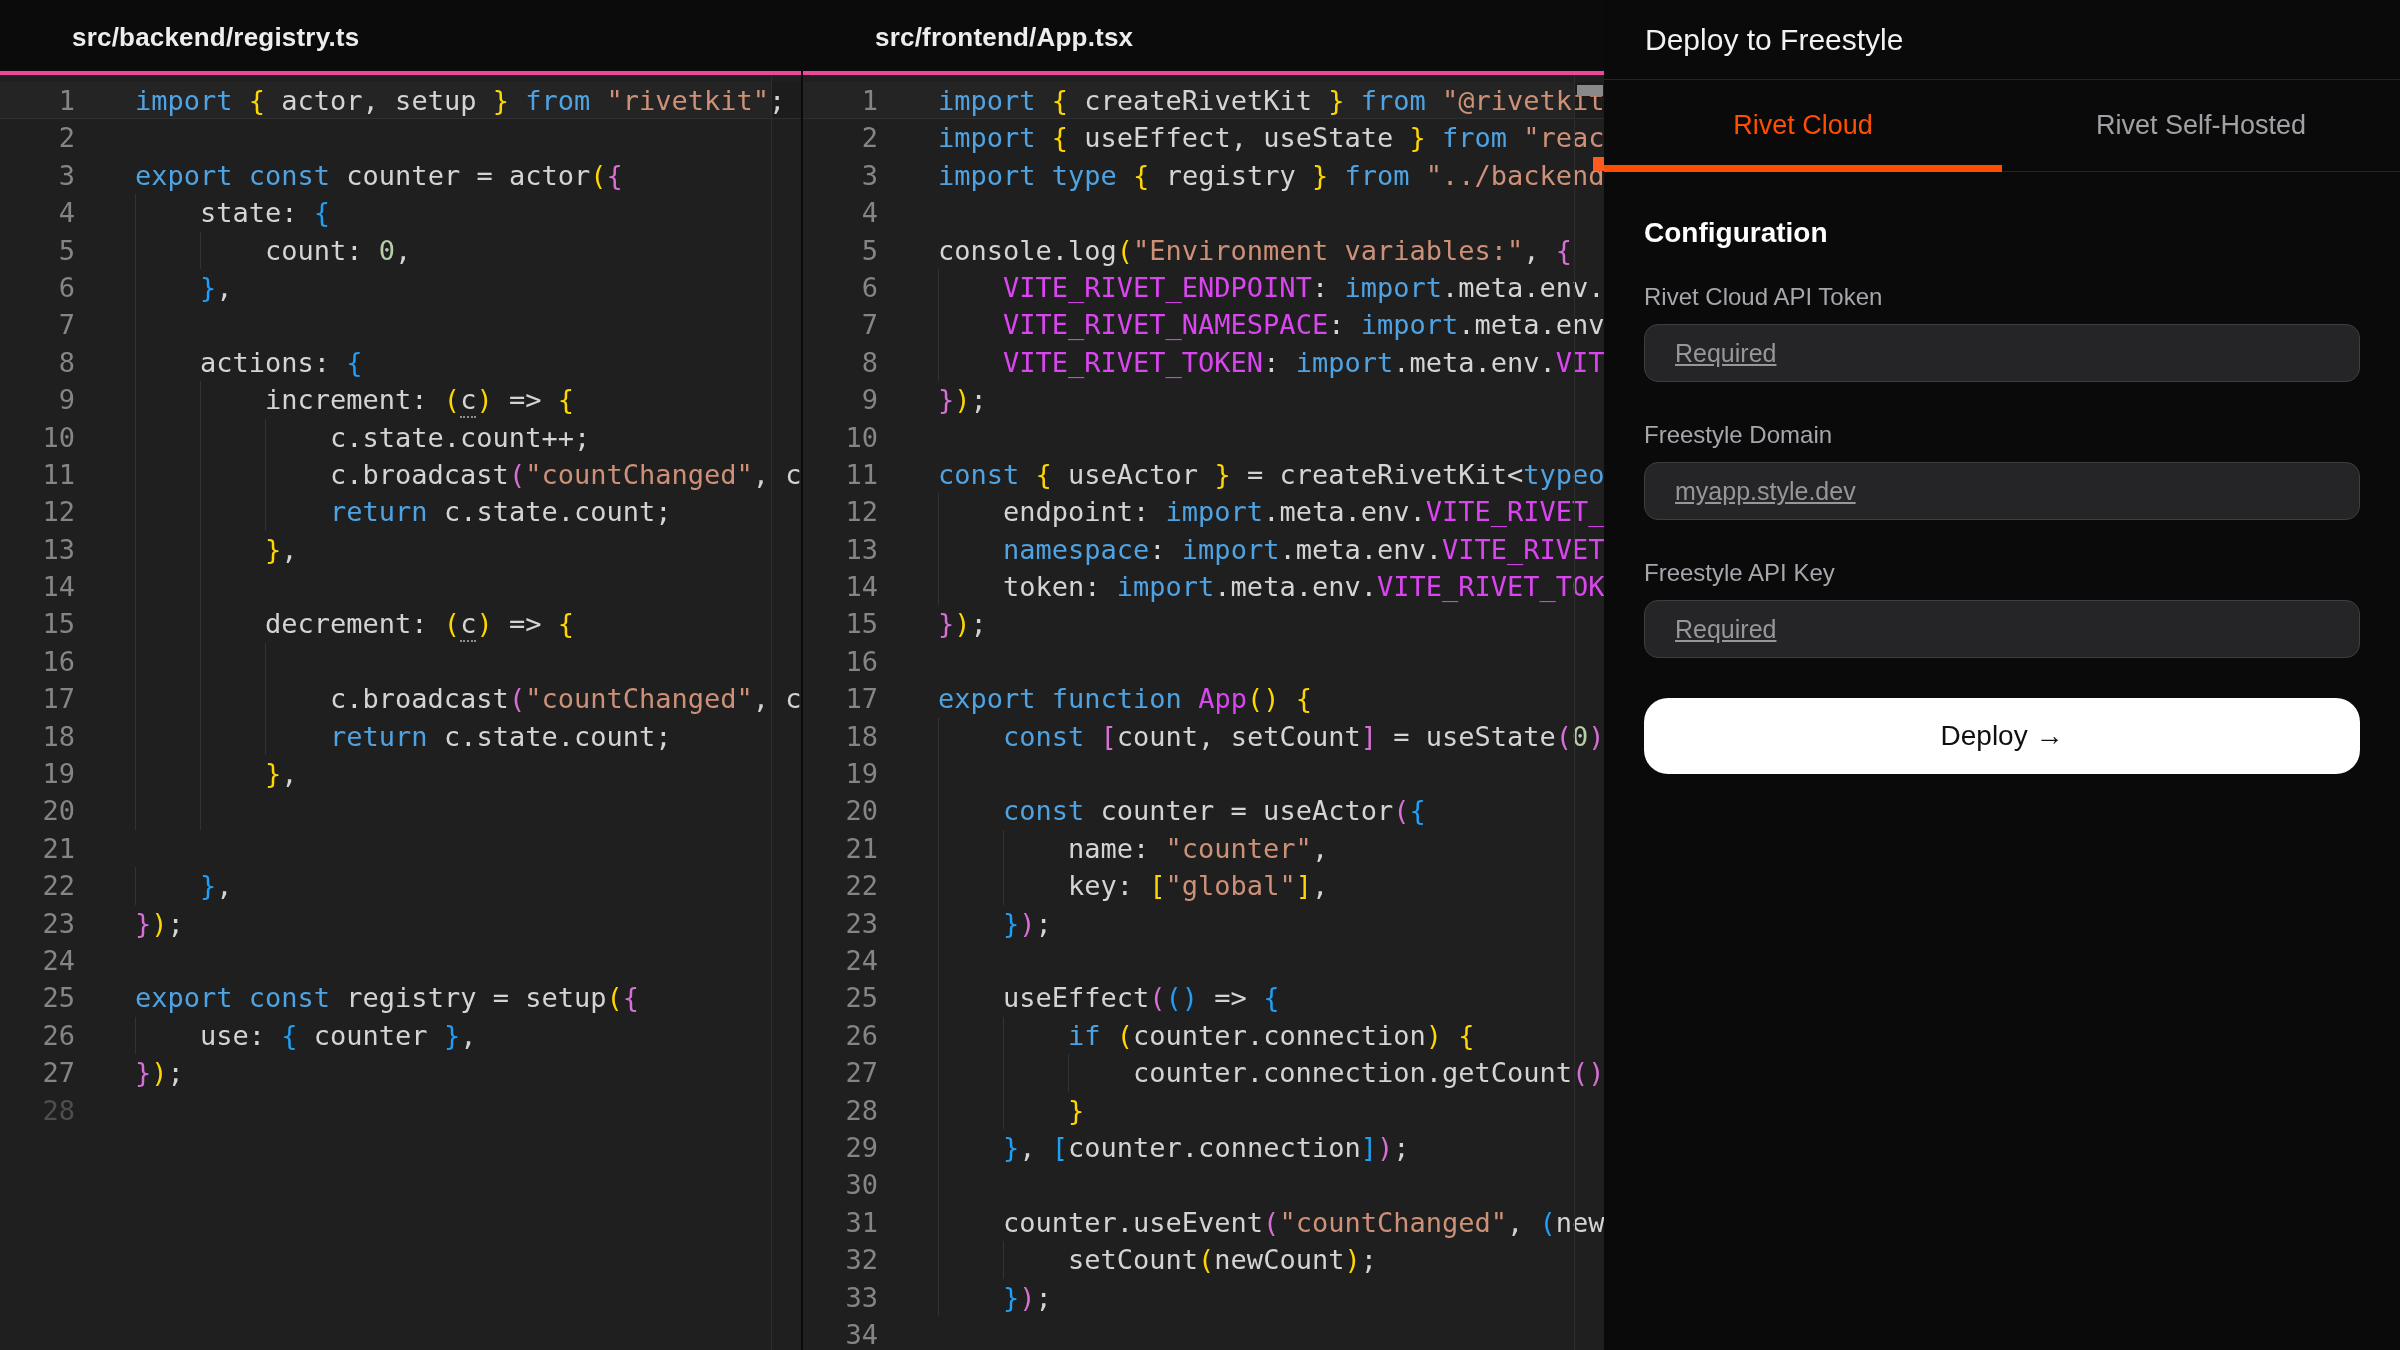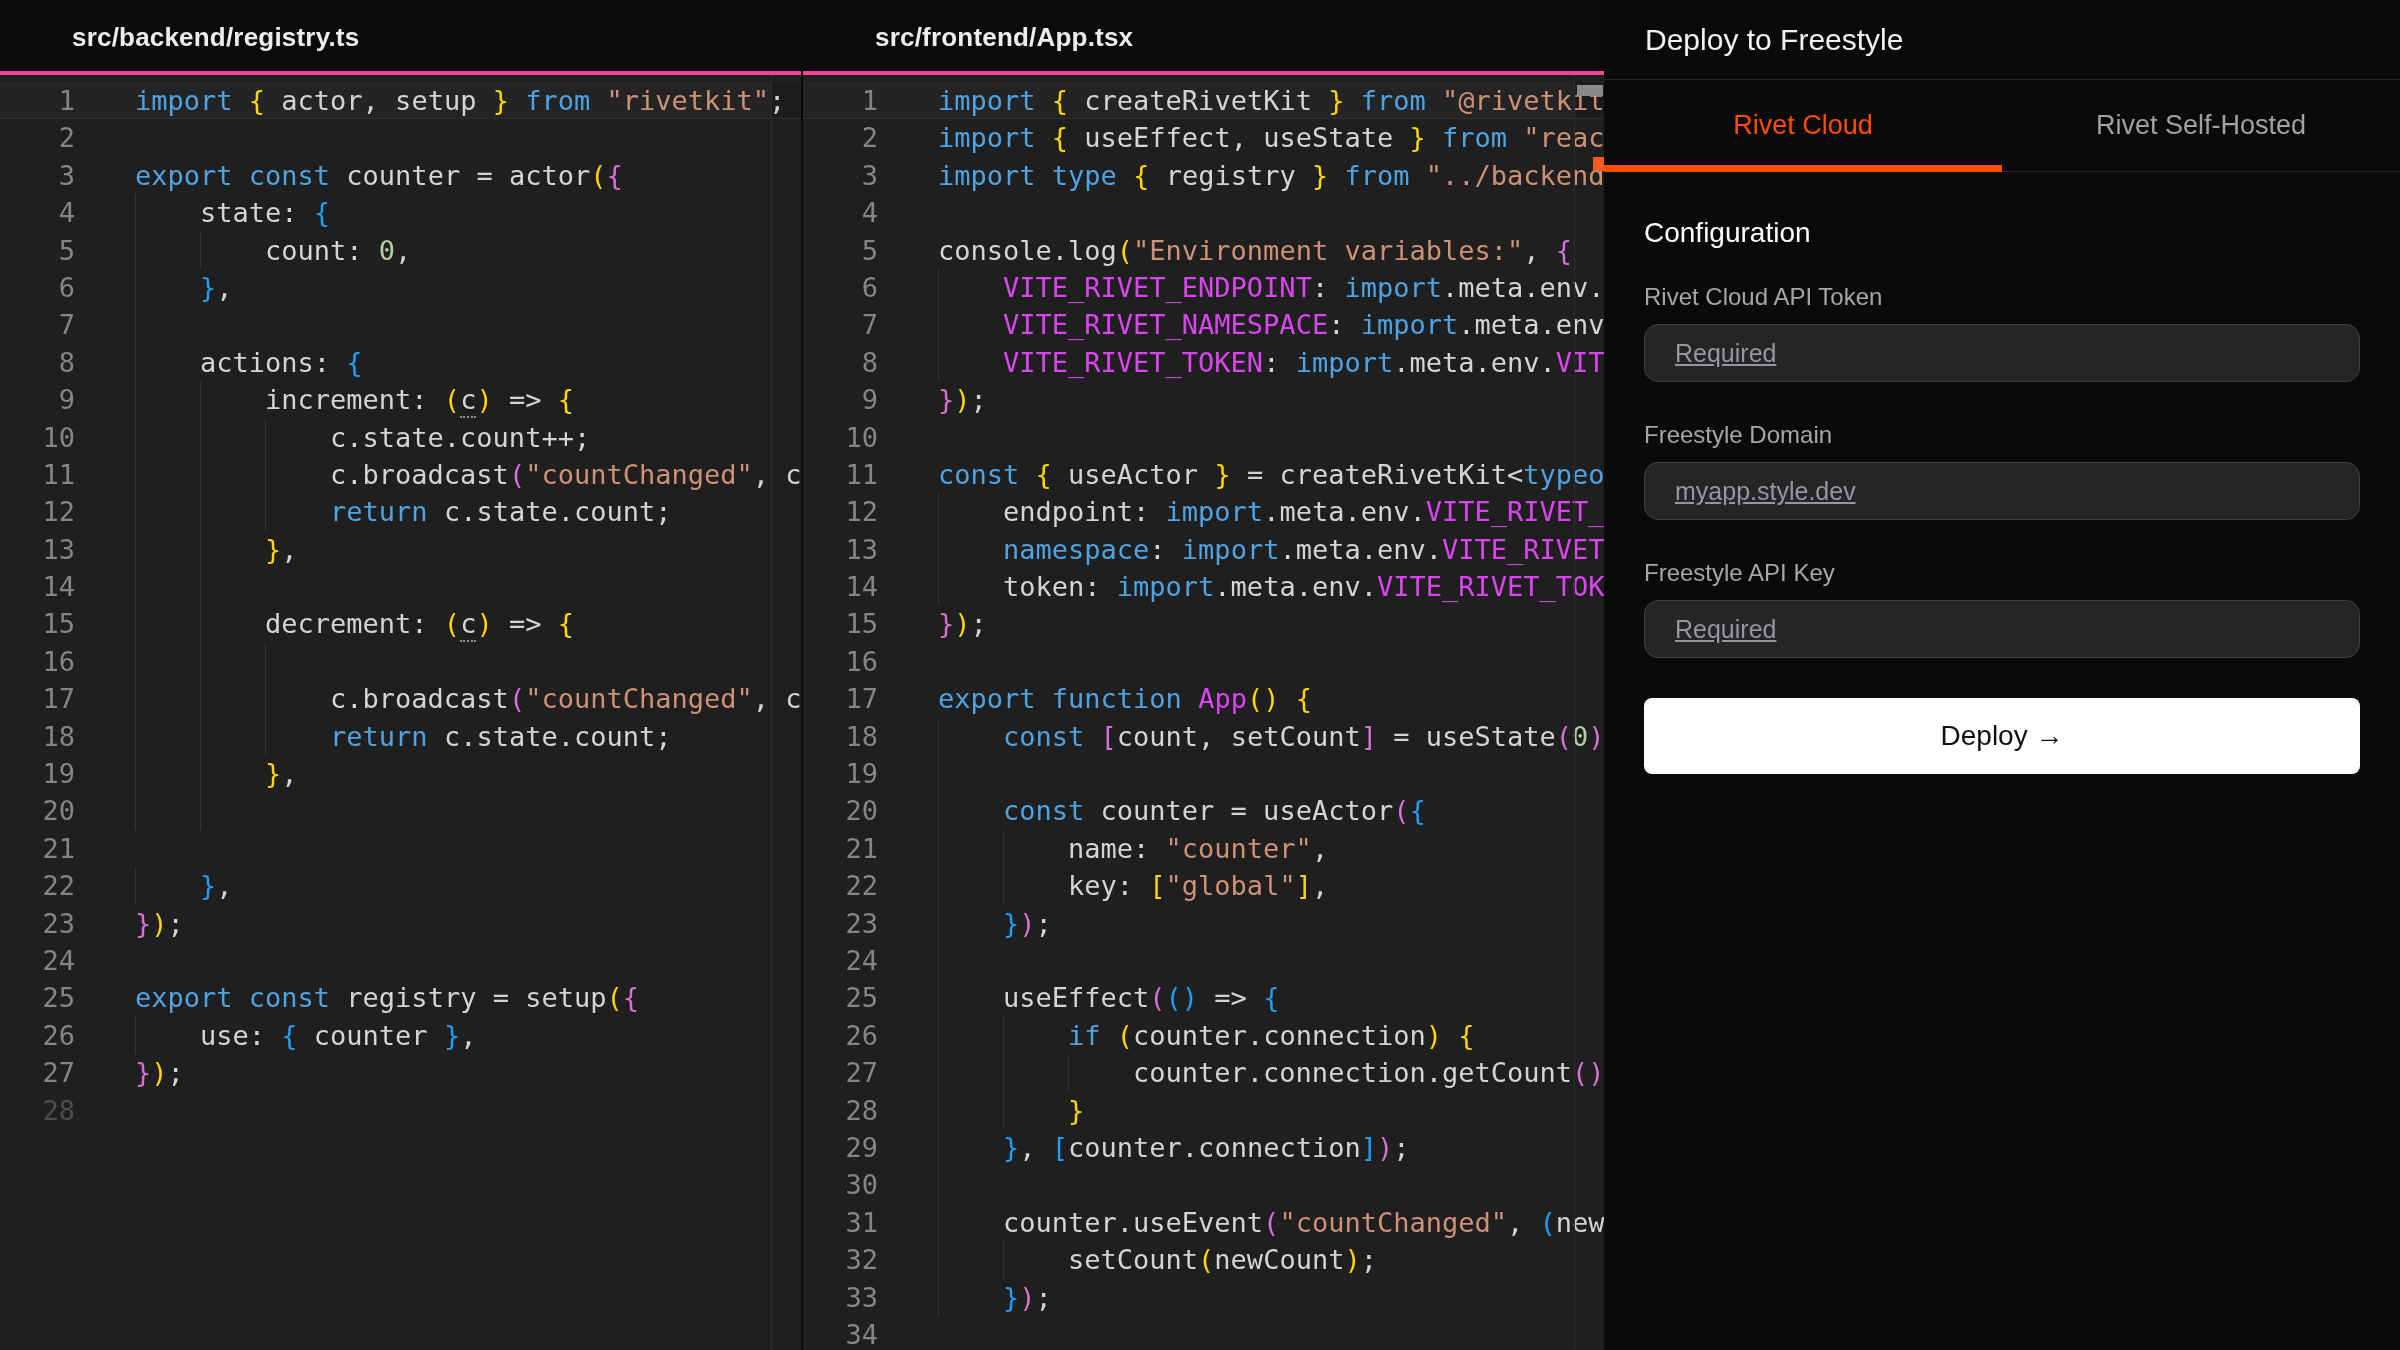--- a/index.html
+++ b/index.html
@@ -37,28 +37,28 @@
   
   .deploy{flex:1;background:#0a0a0a;display:flex;flex-direction:column;}
   .dhead{height:80px;line-height:80px;color:#f2f2f2;font-size:30px;padding-left:41px;
          border-bottom:1px solid #242424;box-sizing:border-box;flex:none;}
   .tabs{height:92px;display:flex;border-bottom:1px solid #242424;box-sizing:border-box;flex:none;}
   .tab{flex:1;display:flex;align-items:center;justify-content:center;font-size:27px;
        color:#a1a1a6;position:relative;cursor:pointer;}
   .tab.active{color:#ff4e00;}
   .tab-underline{position:absolute;left:0;right:0;bottom:-1px;height:7px;background:#ff4e00;}
   .dbody{padding:44px 40px 0 40px;}
-  .cfg-heading{color:#ffffff;font-size:28px;font-weight:normal;line-height:34px;margin:0 0 34px 0;}
+  .cfg-heading{color:#ffffff;font-size:28px;font-weight:bold;line-height:34px;margin:0 0 34px 0;}
   .field-label{color:#a6a6ac;font-size:24px;line-height:26px;margin-bottom:14px;}
   .field-input{display:block;width:100%;height:58px;box-sizing:border-box;background:#252528;
                border:1px solid #3e3e42;border-radius:14px;padding:0 30px;font-size:25px;
                color:#96969b;font-family:"Liberation Sans",sans-serif;outline:none;margin-bottom:40px;text-decoration:underline;}
   .field-input::placeholder{color:#96969b;opacity:1;}
   .deploy-btn{display:block;width:100%;height:76px;background:#ffffff;color:#101010;border:none;
-              border-radius:8px;font-size:28px;font-weight:500;font-family:"Liberation Sans",sans-serif;
+              border-radius:24px;font-size:28px;font-weight:500;font-family:"Liberation Sans",sans-serif;
               cursor:pointer;margin-top:0;}
 </style>
 </head>
 <body>
 
 <div class="app">
 
   <div class="panel">
     <div class="phead">src/backend/registry.ts</div>
     <div class="code-area">

